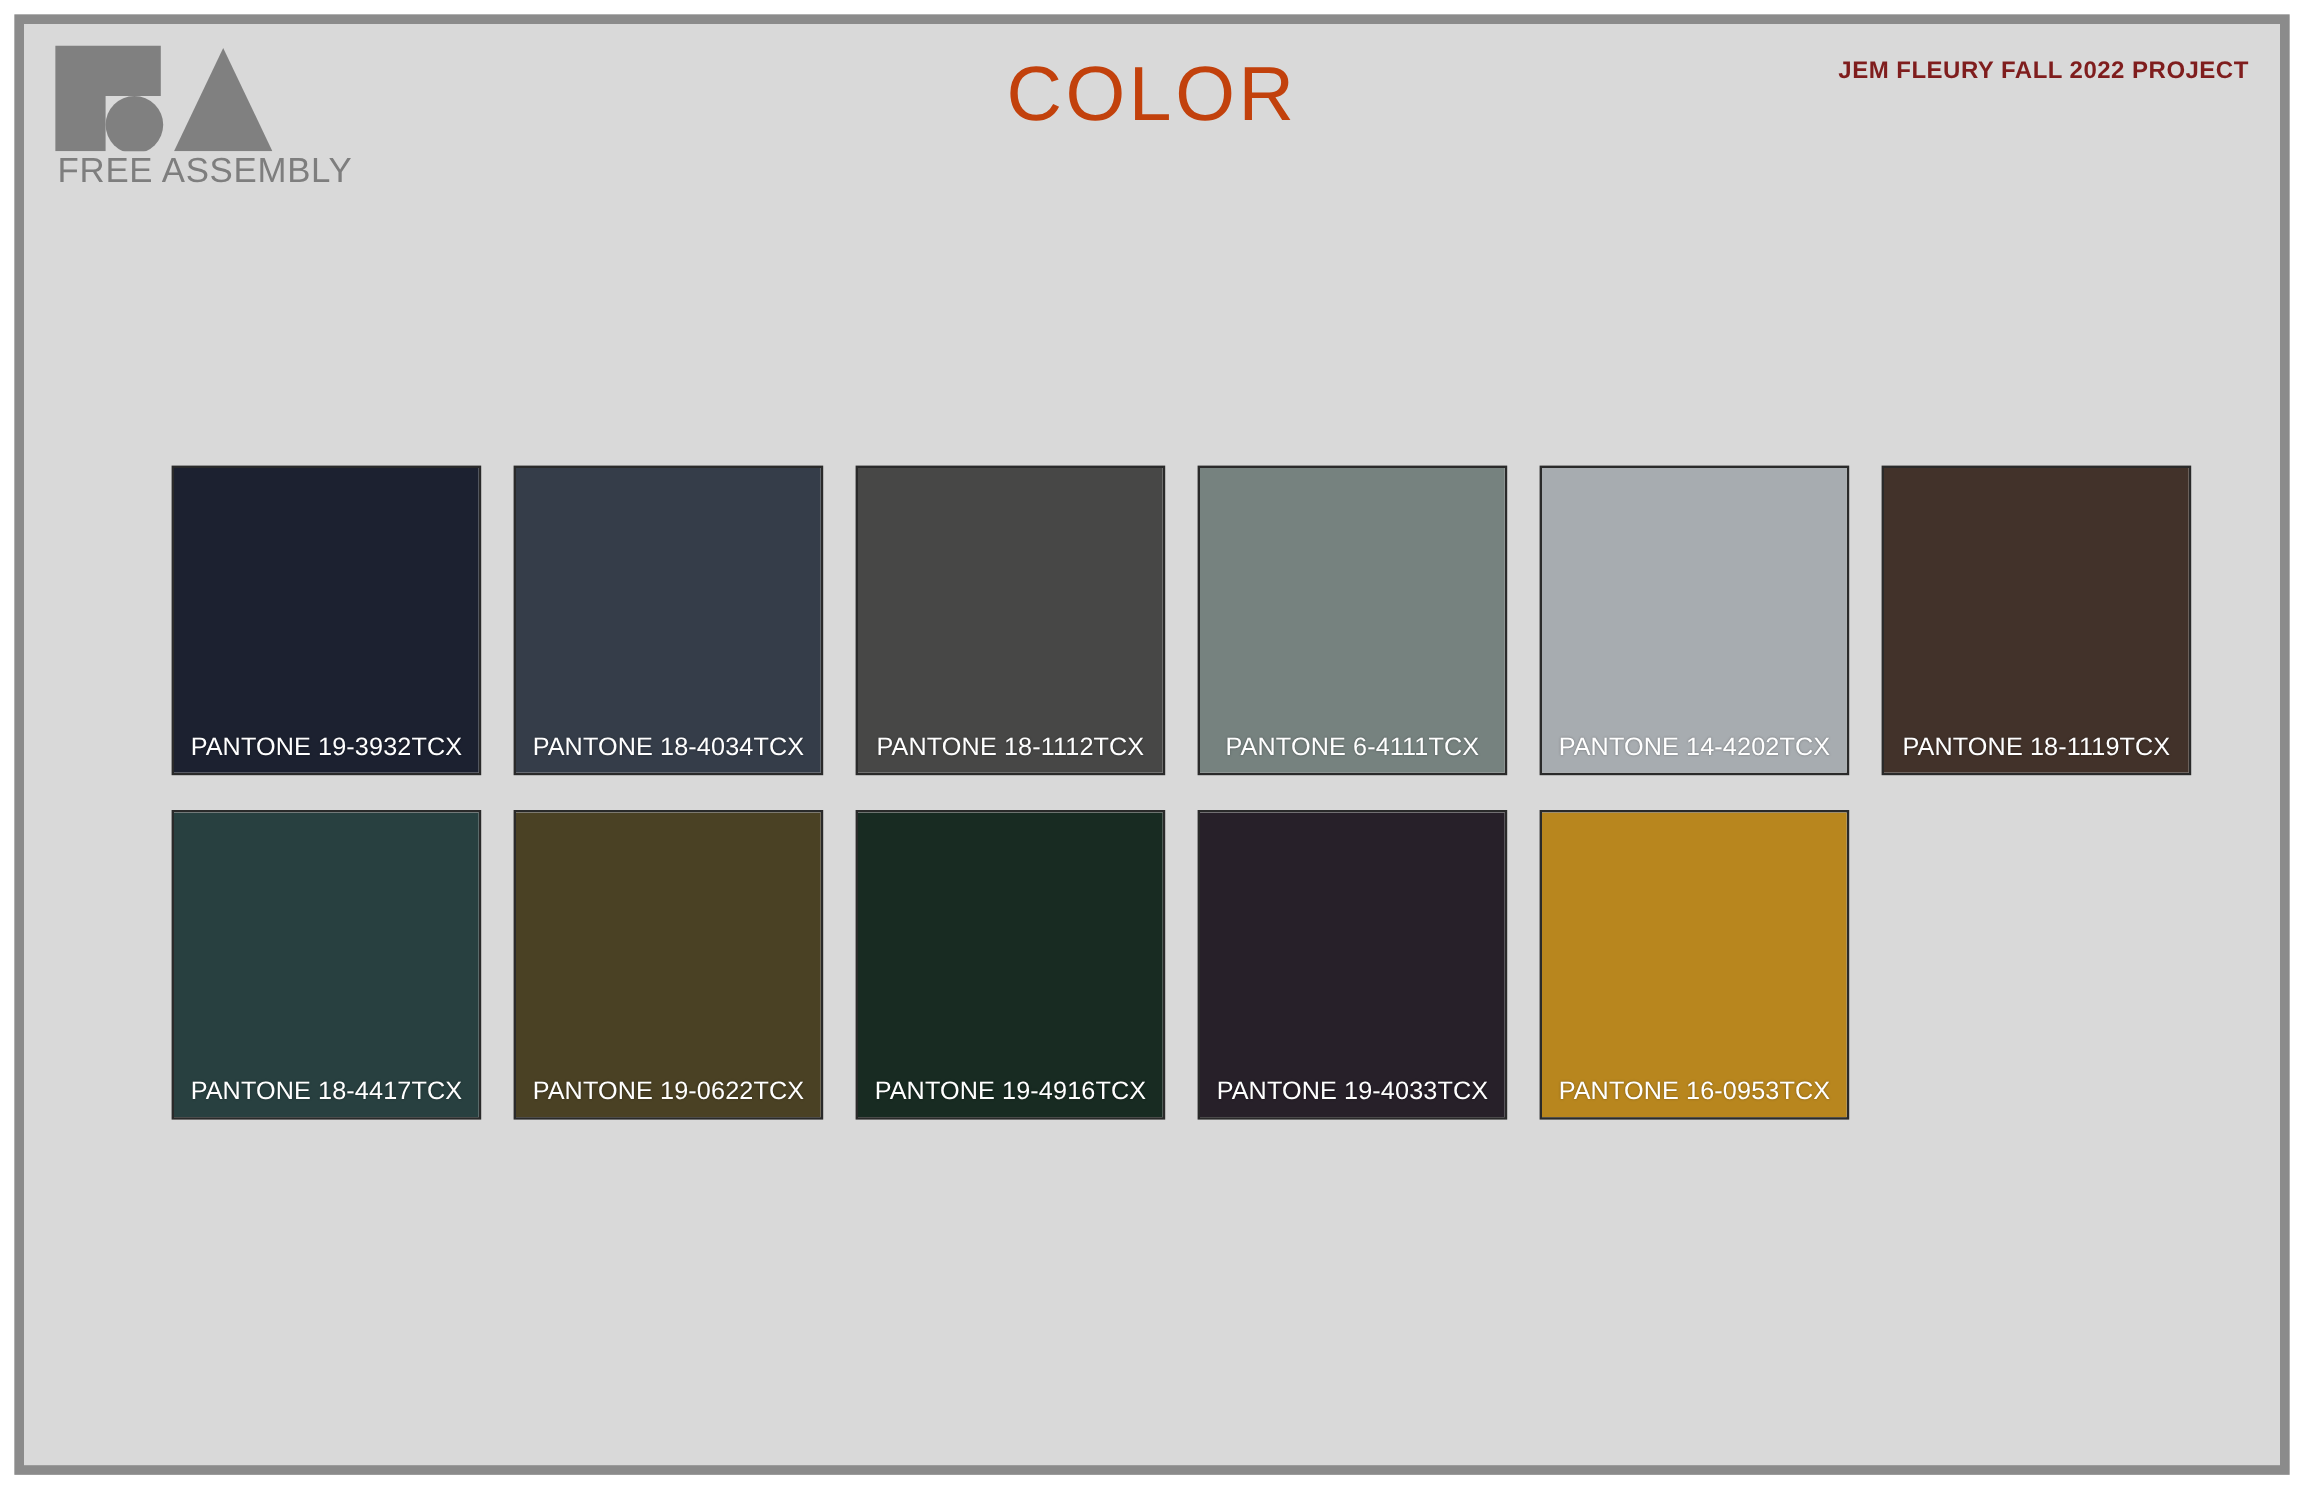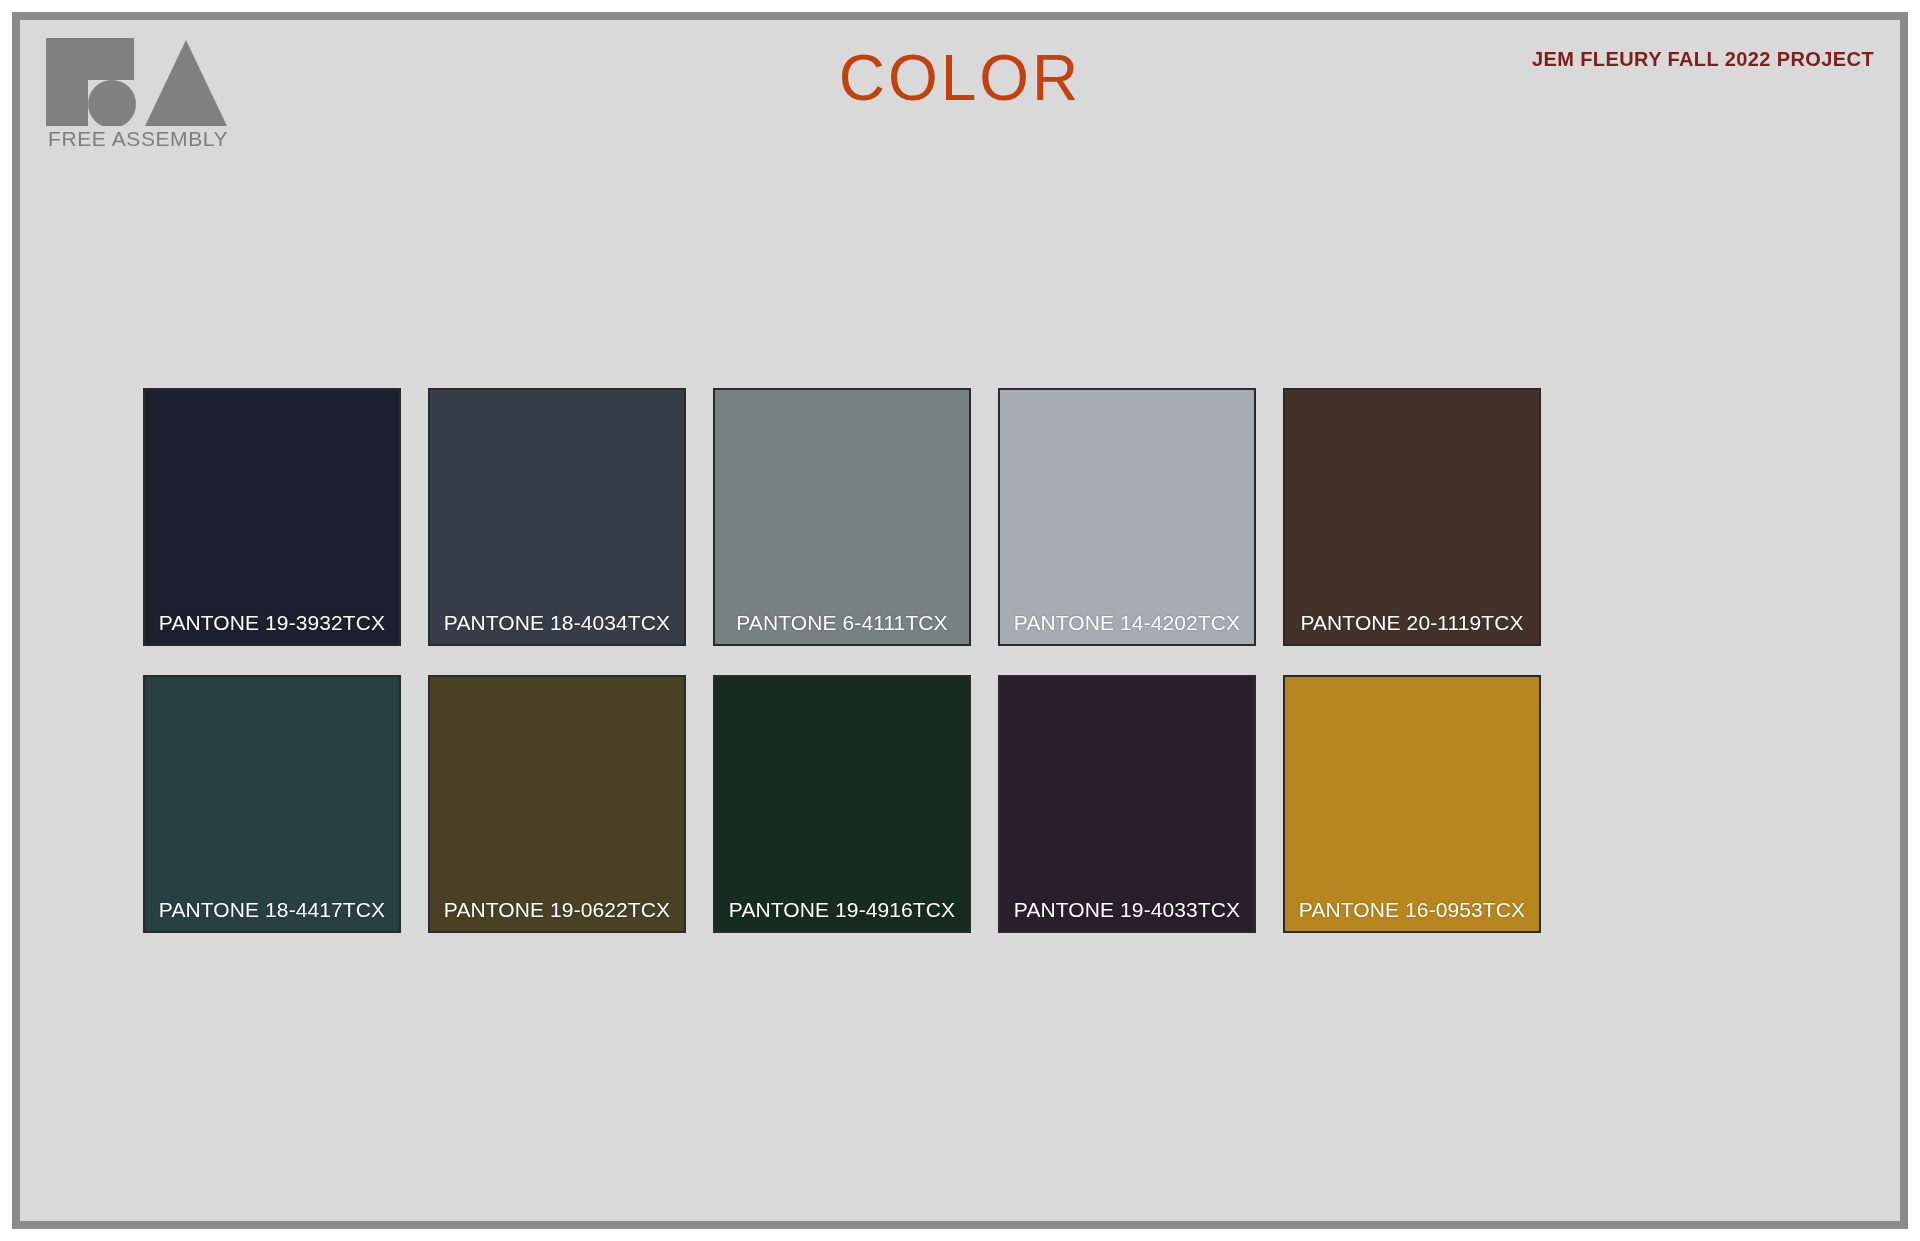--- a/index.html
+++ b/index.html
@@ -50,21 +50,21 @@
     left: 0;
     top: 0;
     width: 182px;
     height: 88px;
     display: block;
   }
   #logo-word {
     position: absolute;
     left: 2px;
     top: 89px;
-    font-size: 21px;
+    font-size: 29px;
     letter-spacing: 0.6px;
     color: #7e7e7e;
     white-space: nowrap;
     font-weight: 400;
   }
 
   
   #title {
     position: absolute;
     left: 0;
@@ -160,30 +160,34 @@
       <div class="swatch-row">
         <div class="swatch">
           <div class="swatch-fill" style="background: rgb(28, 33, 48);"></div>
           <div class="swatch-label">PANTONE 19-3932TCX</div>
         </div>
         <div class="swatch">
           <div class="swatch-fill" style="background: rgb(53, 61, 73);"></div>
           <div class="swatch-label">PANTONE 18-4034TCX</div>
         </div>
         <div class="swatch">
+          <div class="swatch-fill" style="background: rgb(71, 71, 70);"></div>
+          <div class="swatch-label">PANTONE 18-1112TCX</div>
+        </div>
+        <div class="swatch">
           <div class="swatch-fill" style="background: rgb(118, 130, 127);"></div>
           <div class="swatch-label">PANTONE 6-4111TCX</div>
         </div>
         <div class="swatch">
           <div class="swatch-fill" style="background: rgb(167, 172, 176);"></div>
           <div class="swatch-label">PANTONE 14-4202TCX</div>
         </div>
         <div class="swatch">
           <div class="swatch-fill" style="background: rgb(66, 50, 42);"></div>
-          <div class="swatch-label">PANTONE 20-1119TCX</div>
+          <div class="swatch-label">PANTONE 18-1119TCX</div>
         </div>
       </div>
       <div class="swatch-row">
         <div class="swatch">
           <div class="swatch-fill" style="background: rgb(40, 64, 64);"></div>
           <div class="swatch-label">PANTONE 18-4417TCX</div>
         </div>
         <div class="swatch">
           <div class="swatch-fill" style="background: rgb(74, 65, 36);"></div>
           <div class="swatch-label">PANTONE 19-0622TCX</div>

